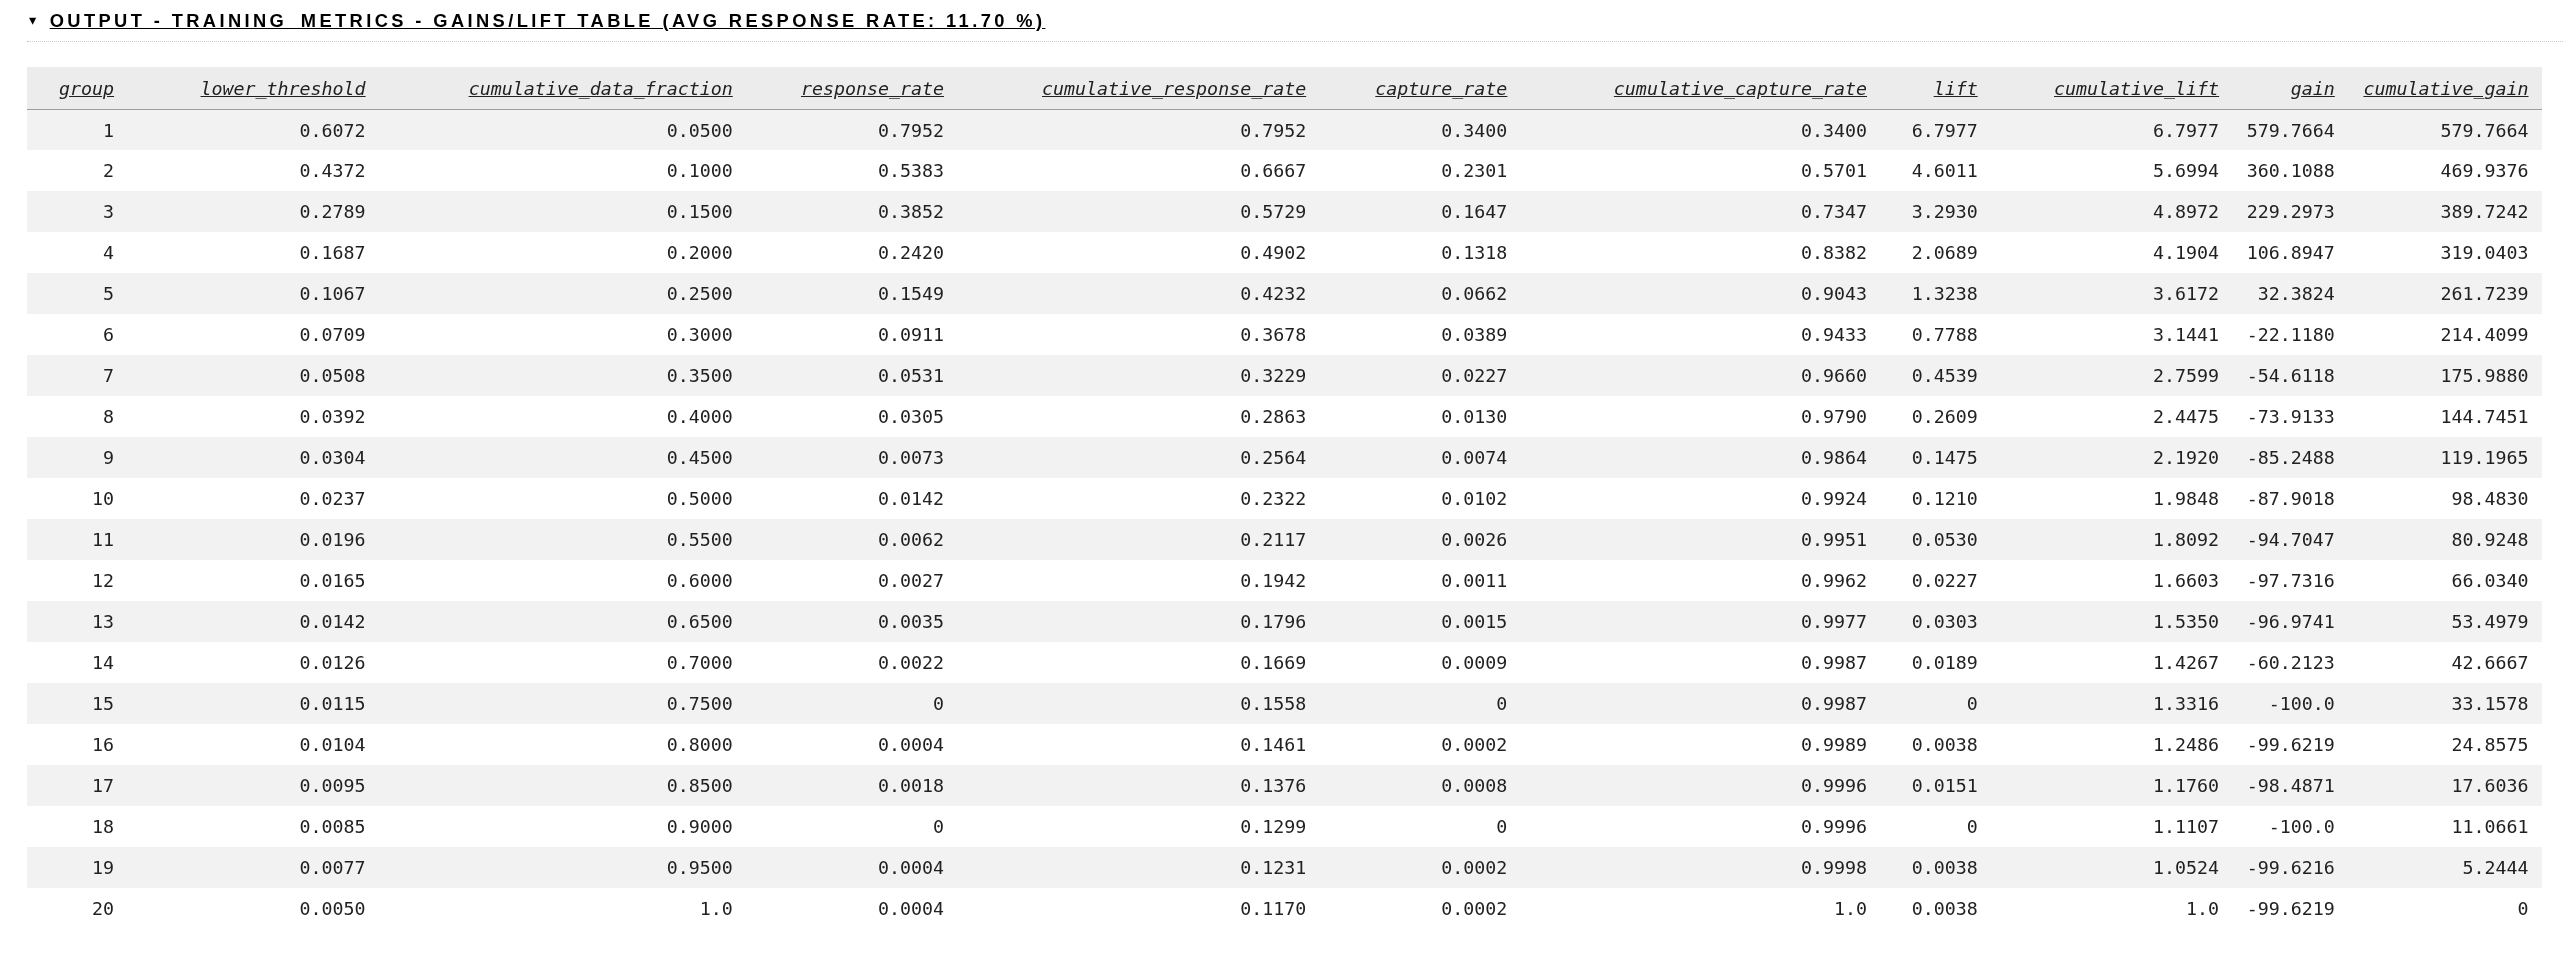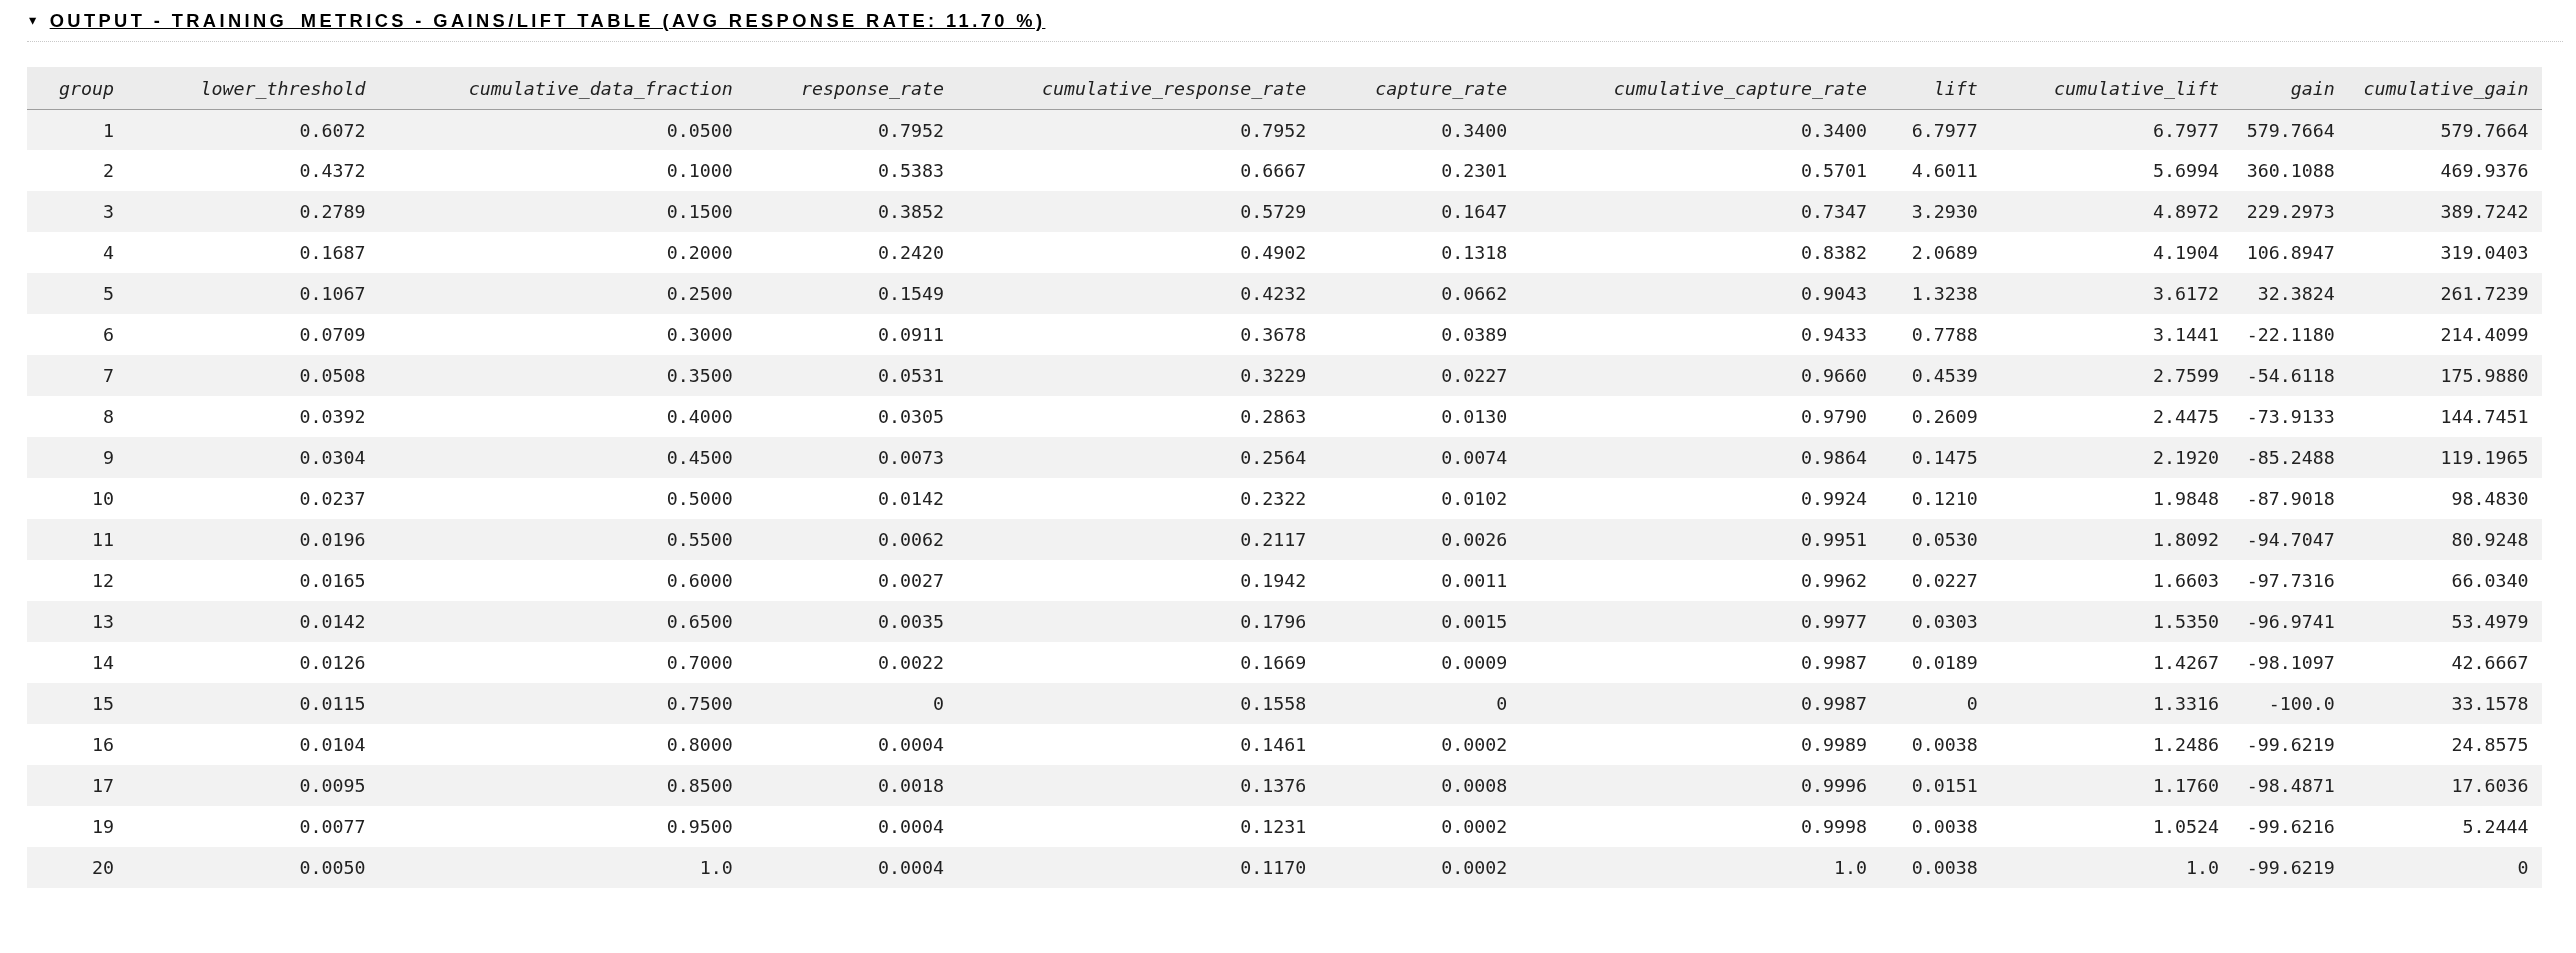--- a/index.html
+++ b/index.html
@@ -53,20 +53,21 @@
   .gains-table th, .gains-table td {
     text-align: right;
     padding: 0 13.5px;
     height: 41px;
     white-space: nowrap;
     font-weight: normal;
     vertical-align: middle;
   }
   .gains-table thead tr {
     background: var(--header-bg);
+    text-decoration: underline;
   }
   .gains-table th {
     font-style: italic;
     height: 42px;
     border-bottom: 1px solid var(--header-border);
   }
   .gains-table tbody tr:nth-child(odd) {
     background: var(--alt-bg);
   }
   .gains-table tbody tr:nth-child(even) {
@@ -285,21 +286,21 @@
         <tr>
           <td>14</td>
           <td>0.0126</td>
           <td>0.7000</td>
           <td>0.0022</td>
           <td>0.1669</td>
           <td>0.0009</td>
           <td>0.9987</td>
           <td>0.0189</td>
           <td>1.4267</td>
-          <td>-98.1097</td>
+          <td>-60.2123</td>
           <td>42.6667</td>
         </tr>
         <tr>
           <td>15</td>
           <td>0.0115</td>
           <td>0.7500</td>
           <td>0</td>
           <td>0.1558</td>
           <td>0</td>
           <td>0.9987</td>
@@ -328,20 +329,33 @@
           <td>0.0018</td>
           <td>0.1376</td>
           <td>0.0008</td>
           <td>0.9996</td>
           <td>0.0151</td>
           <td>1.1760</td>
           <td>-98.4871</td>
           <td>17.6036</td>
         </tr>
         <tr>
+          <td>18</td>
+          <td>0.0085</td>
+          <td>0.9000</td>
+          <td>0</td>
+          <td>0.1299</td>
+          <td>0</td>
+          <td>0.9996</td>
+          <td>0</td>
+          <td>1.1107</td>
+          <td>-100.0</td>
+          <td>11.0661</td>
+        </tr>
+        <tr>
           <td>19</td>
           <td>0.0077</td>
           <td>0.9500</td>
           <td>0.0004</td>
           <td>0.1231</td>
           <td>0.0002</td>
           <td>0.9998</td>
           <td>0.0038</td>
           <td>1.0524</td>
           <td>-99.6216</td>

